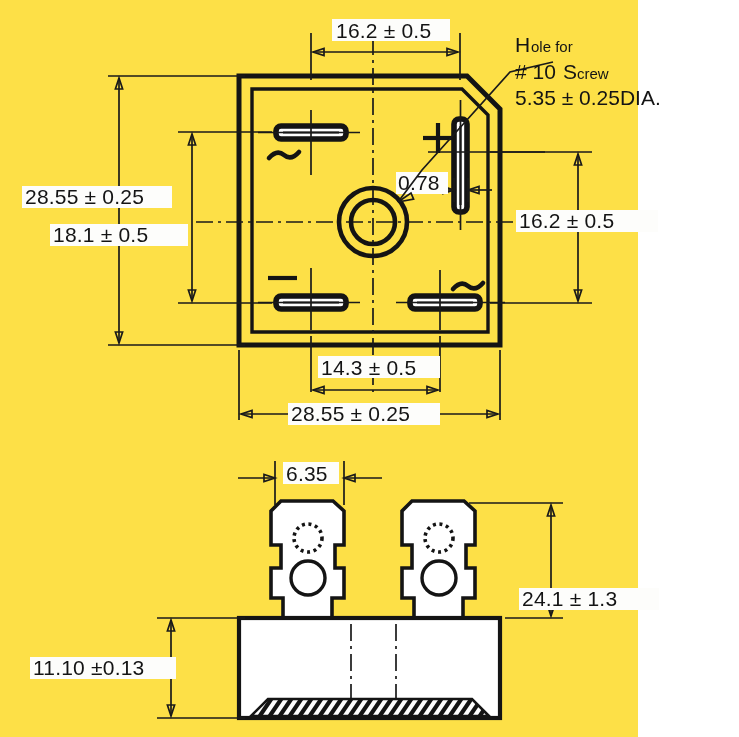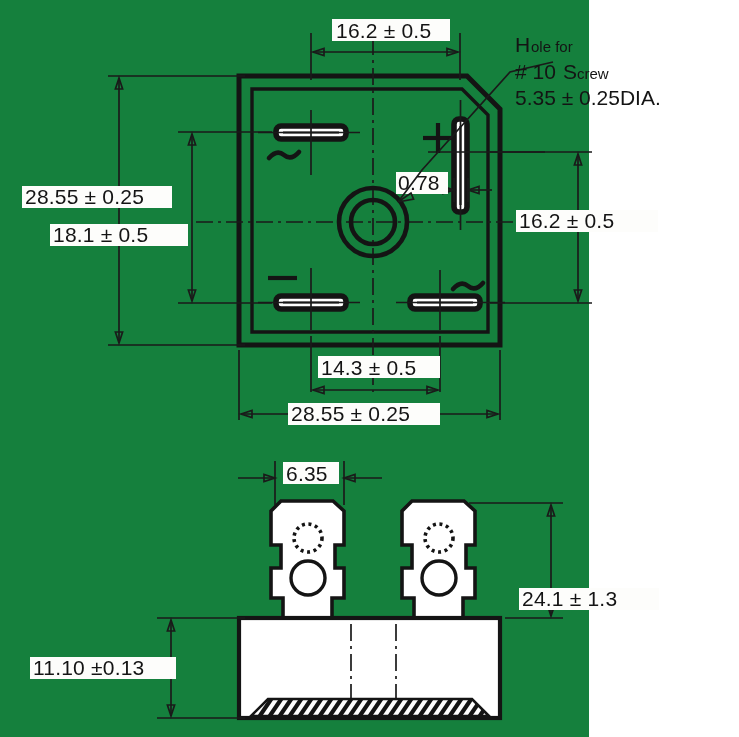--- a/index.html
+++ b/index.html
@@ -8,23 +8,23 @@
     background: #ffffff;
   }
   body {
     width: 739px;
     height: 737px;
     overflow: hidden;
     font-family: "Liberation Sans", sans-serif;
   }
   #drawing-root {
     position: relative;
-    width: 589px;
+    width: 638px;
     height: 737px;
-    background: #15803d;
+    background: #fde047;
   }
   svg {
     display: block;
   }
   .body-outline {
     stroke: #141414;
     stroke-width: 5;
     fill: none;
     stroke-linejoin: miter;
   }

